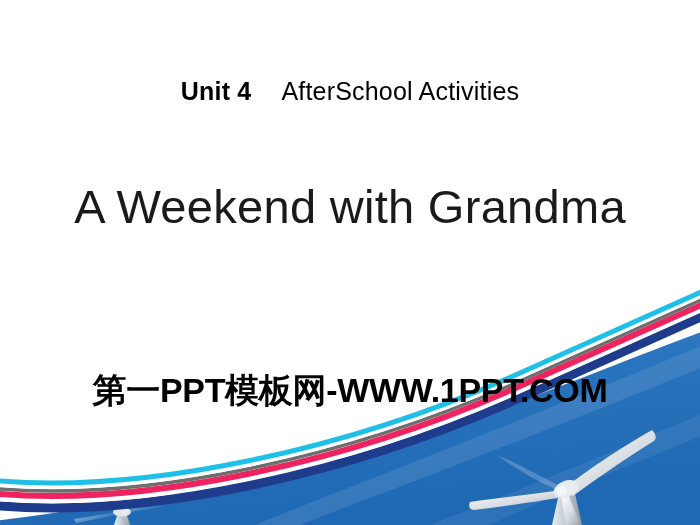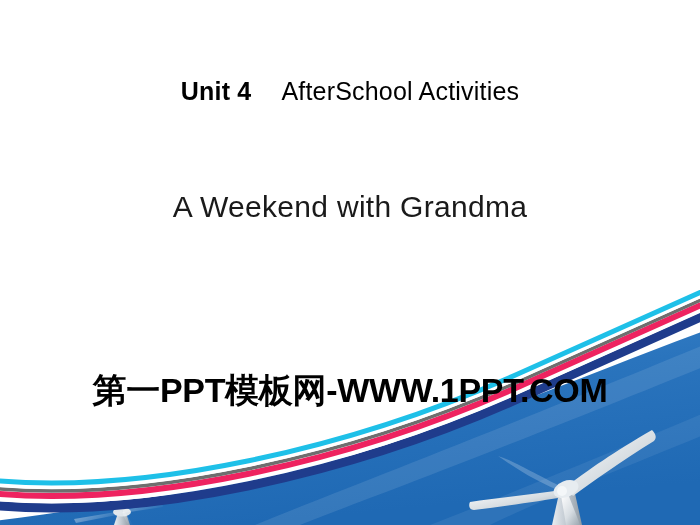--- a/index.html
+++ b/index.html
@@ -47,21 +47,21 @@
   }
   #unit-line .unit-topic {
     font-weight: normal;
   }
   #slide-title {
     position: absolute;
     left: 0;
     top: 182px;
     width: 700px;
     text-align: center;
-    font-size: 30px;
+    font-size: 47px;
     line-height: 50px;
     font-weight: normal;
     color: #1a1a1a;
     white-space: nowrap;
     letter-spacing: 0.3px;
   }
   #watermark {
     position: absolute;
     left: 0;
     top: 374px;

